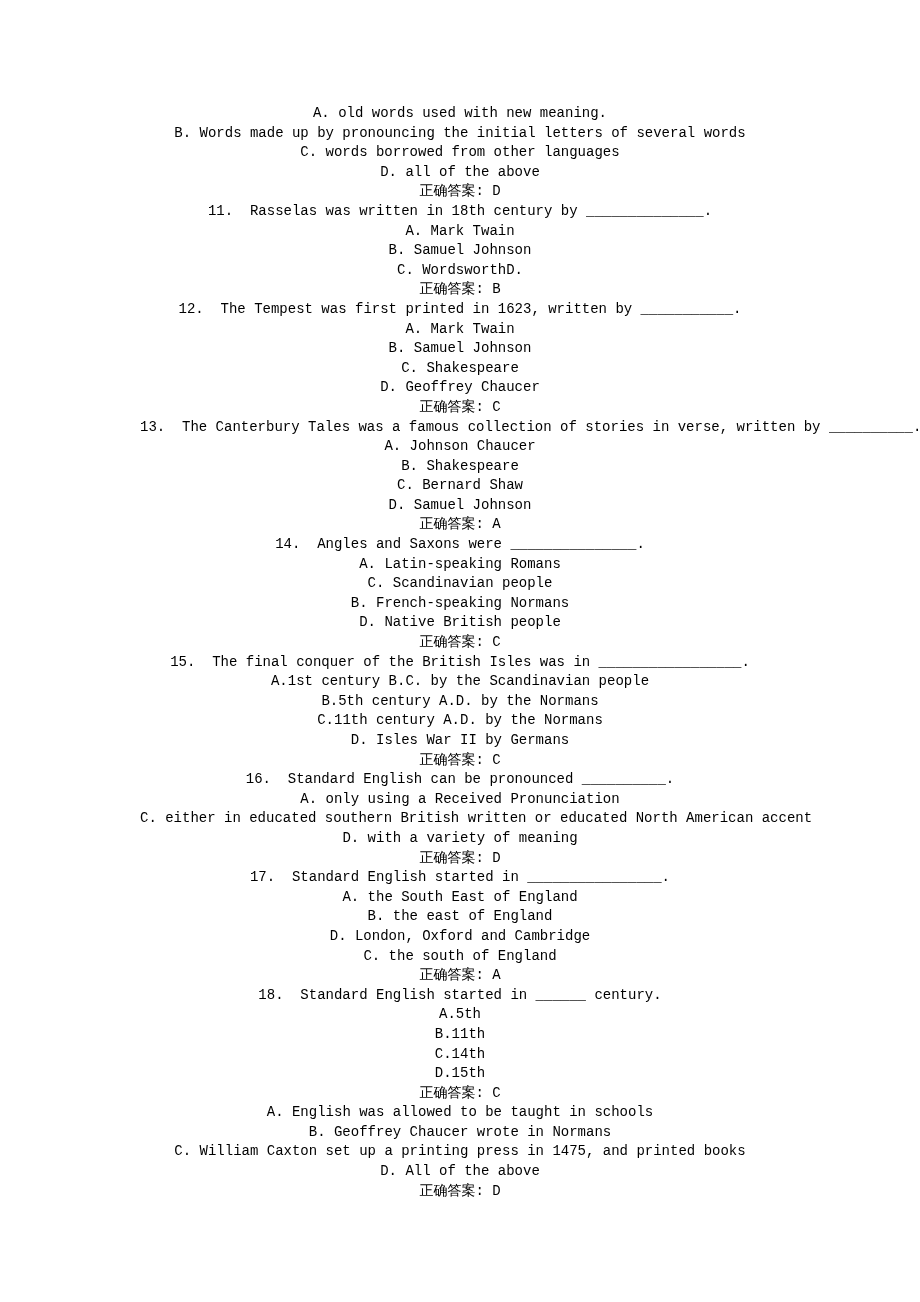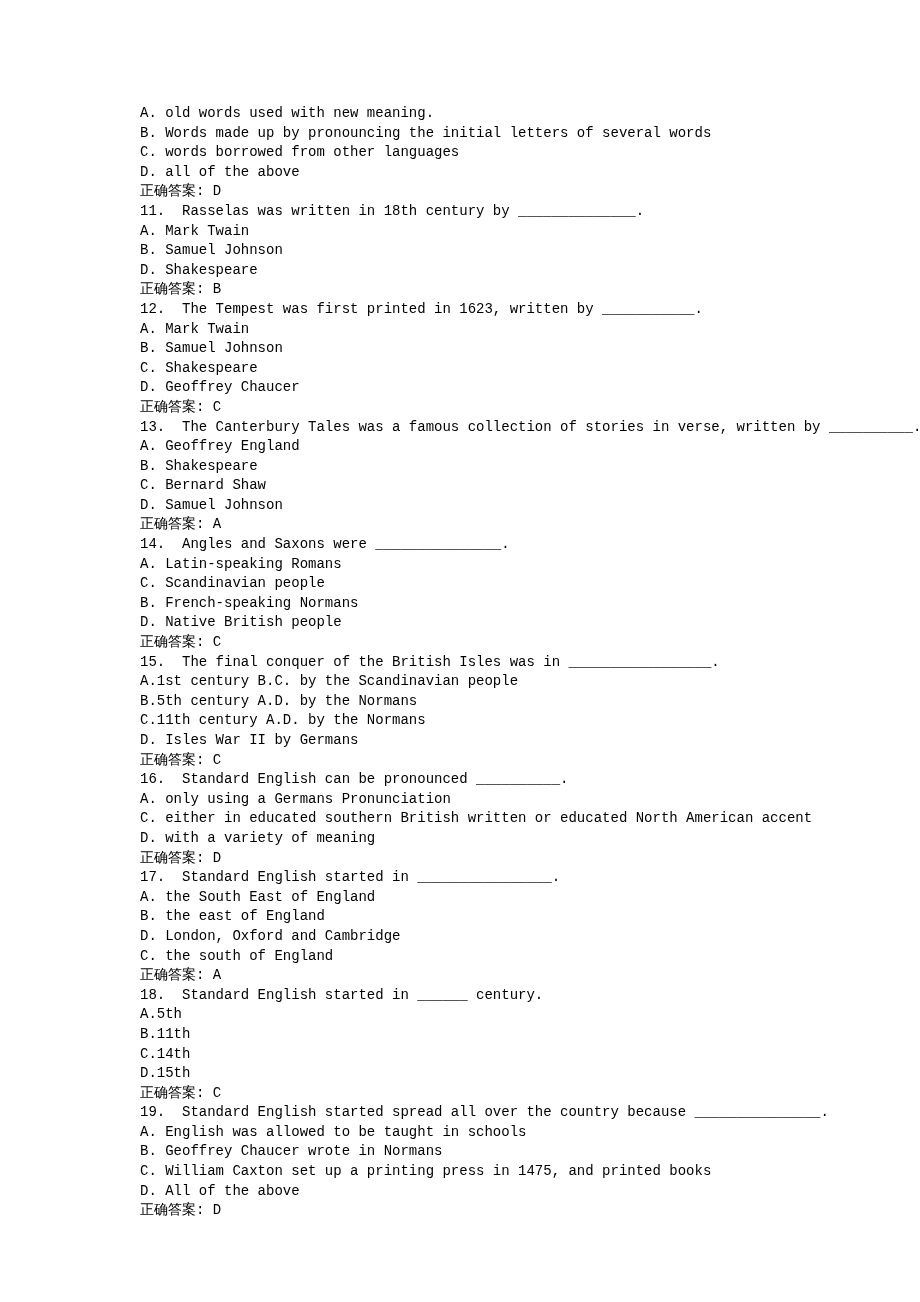--- a/index.html
+++ b/index.html
@@ -13,78 +13,78 @@
     }
     .page {
       width: 920px;
       min-height: 1302px;
       padding: 104px 140px 50px 140px;
       box-sizing: border-box;
     }
     .line {
       white-space: pre;
       font-family: "SimSun", "NSimSun", "Courier New", monospace;
+      text-align: center;
     }
   </style>
 </head>
 <body>
 
 <div class="page">
   <div id="content">
       <div class="line">A. old words used with new meaning.</div>
       <div class="line">B. Words made up by pronouncing the initial letters of several words</div>
       <div class="line">C. words borrowed from other languages</div>
       <div class="line">D. all of the above</div>
       <div class="line">正确答案: D</div>
       <div class="line">11.  Rasselas was written in 18th century by ______________.</div>
       <div class="line">A. Mark Twain</div>
       <div class="line">B. Samuel Johnson</div>
-      <div class="line">D. Shakespeare</div>
+      <div class="line">C. WordsworthD.</div>
       <div class="line">正确答案: B</div>
       <div class="line">12.  The Tempest was first printed in 1623, written by ___________.</div>
       <div class="line">A. Mark Twain</div>
       <div class="line">B. Samuel Johnson</div>
       <div class="line">C. Shakespeare</div>
       <div class="line">D. Geoffrey Chaucer</div>
       <div class="line">正确答案: C</div>
       <div class="line">13.  The Canterbury Tales was a famous collection of stories in verse, written by __________.</div>
-      <div class="line">A. Geoffrey England</div>
+      <div class="line">A. Johnson Chaucer</div>
       <div class="line">B. Shakespeare</div>
       <div class="line">C. Bernard Shaw</div>
       <div class="line">D. Samuel Johnson</div>
       <div class="line">正确答案: A</div>
       <div class="line">14.  Angles and Saxons were _______________.</div>
       <div class="line">A. Latin-speaking Romans</div>
       <div class="line">C. Scandinavian people</div>
       <div class="line">B. French-speaking Normans</div>
       <div class="line">D. Native British people</div>
       <div class="line">正确答案: C</div>
       <div class="line">15.  The final conquer of the British Isles was in _________________.</div>
       <div class="line">A.1st century B.C. by the Scandinavian people</div>
       <div class="line">B.5th century A.D. by the Normans</div>
       <div class="line">C.11th century A.D. by the Normans</div>
       <div class="line">D. Isles War II by Germans</div>
       <div class="line">正确答案: C</div>
       <div class="line">16.  Standard English can be pronounced __________.</div>
-      <div class="line">A. only using a Germans Pronunciation</div>
+      <div class="line">A. only using a Received Pronunciation</div>
       <div class="line">C. either in educated southern British written or educated North American accent</div>
       <div class="line">D. with a variety of meaning</div>
       <div class="line">正确答案: D</div>
       <div class="line">17.  Standard English started in ________________.</div>
       <div class="line">A. the South East of England</div>
       <div class="line">B. the east of England</div>
       <div class="line">D. London, Oxford and Cambridge</div>
       <div class="line">C. the south of England</div>
       <div class="line">正确答案: A</div>
       <div class="line">18.  Standard English started in ______ century.</div>
       <div class="line">A.5th</div>
       <div class="line">B.11th</div>
       <div class="line">C.14th</div>
       <div class="line">D.15th</div>
       <div class="line">正确答案: C</div>
-      <div class="line">19.  Standard English started spread all over the country because _______________.</div>
       <div class="line">A. English was allowed to be taught in schools</div>
       <div class="line">B. Geoffrey Chaucer wrote in Normans</div>
       <div class="line">C. William Caxton set up a printing press in 1475, and printed books</div>
       <div class="line">D. All of the above</div>
       <div class="line">正确答案: D</div>
     </div>
 </div>
 
 </body></html>

